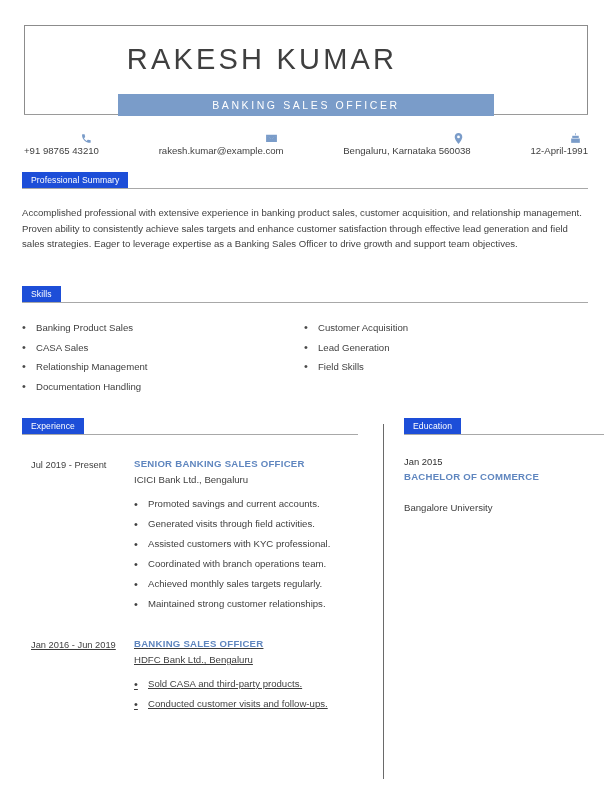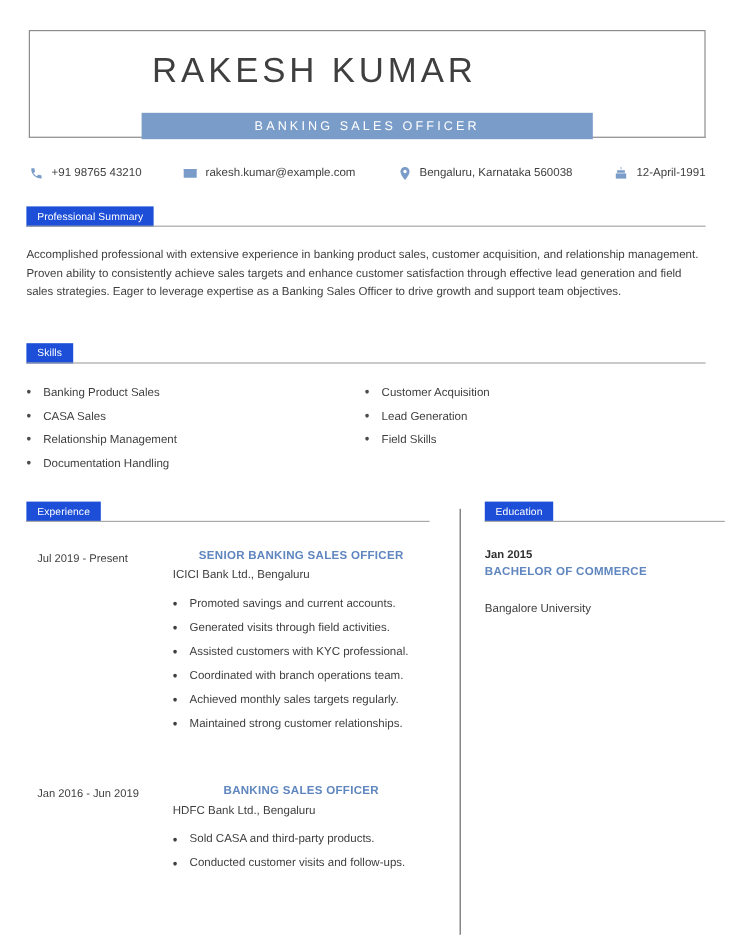--- a/index.html
+++ b/index.html
@@ -73,22 +73,23 @@
     width: 564px;
     height: 20px;
     display: flex;
     align-items: center;
     justify-content: space-between;
     font-size: 9.6px;
     color: #3f3f3f;
   }
   .contact-item {
     display: flex;
-    align-items: center;
+    align-items: flex-end;
     white-space: nowrap;
+    flex-direction: column;
   }
   .contact-item .ico {
     width: 13px;
     height: 13px;
     margin-right: 6px;
     flex: 0 0 auto;
     display: block;
   }
   .contact-item .ico svg { display: block; }
 
@@ -165,40 +166,39 @@
     left: 383px;
     top: 424px;
     width: 1px;
     height: 355px;
     background: #6a6a6a;
   }
 
   .col-left  { left: 22px;  top: 418px; width: 336px; }
   .col-right { left: 404px; top: 418px; width: 200px; }
 
-  .entry { margin-top: 22px; display: flex; gap: 10px; }
+  .entry { margin-top: 22px; display: flex; }
   .entry-date {
     width: 112px;
     flex: 0 0 112px;
     font-size: 9.3px;
     line-height: 14px;
     color: #3f3f3f;
     padding-top: 1px;
     padding-left: 9px;
     box-sizing: border-box;
     white-space: nowrap;
   }
   .entry-body { flex: 1 1 auto; }
   .job-title {
     font-size: 9.6px;
     font-weight: bold;
     color: #5f86bf;
     letter-spacing: 0.25px;
     line-height: 14px;
-    text-align: center;
   }
   .job-org {
     font-size: 9.6px;
     color: #3f3f3f;
     line-height: 16px;
     margin-top: 1px;
   }
   .job-bullets { margin-top: 9px; }
   .job-li {
     display: flex;
@@ -211,21 +211,21 @@
     width: 14px;
     flex: 0 0 14px;
     font-size: 11px;
     line-height: 14.5px;
   }
 
   
   .edu-entry { margin-top: 20px; }
   .edu-date {
     font-size: 9.4px;
-    font-weight: bold;
+    font-weight: normal;
     color: #2f2f2f;
     line-height: 14px;
     margin-top: 15px;
   }
   .edu-degree {
     font-size: 9.6px;
     font-weight: bold;
     color: #5f86bf;
     letter-spacing: 0.25px;
     line-height: 15px;
@@ -375,21 +375,21 @@
           <span>Achieved monthly sales targets regularly.</span>
         </div>
         <div class="job-li">
           <span class="bullet">•</span>
           <span>Maintained strong customer relationships.</span>
         </div>
       </div>
     </div>
   </div>
 
-  <div class="entry" style="margin-top:36px;">
+  <div class="entry" style="margin-top:20px;text-decoration:underline;">
     <div class="entry-date">Jan 2016 - Jun 2019</div>
     <div class="entry-body">
       <div class="job-title">BANKING SALES OFFICER</div>
       <div class="job-org">HDFC Bank Ltd., Bengaluru</div>
       <div class="job-bullets">
         <div class="job-li">
           <span class="bullet">•</span>
           <span>Sold CASA and third-party products.</span>
         </div>
         <div class="job-li">

